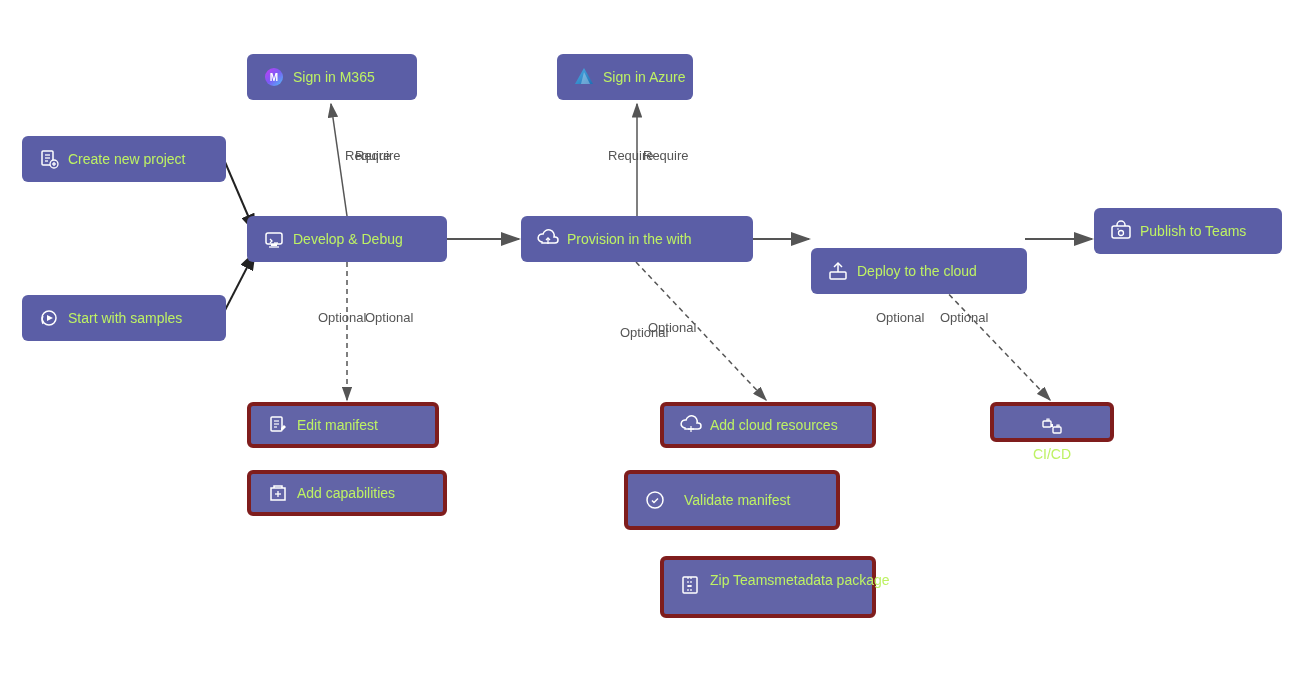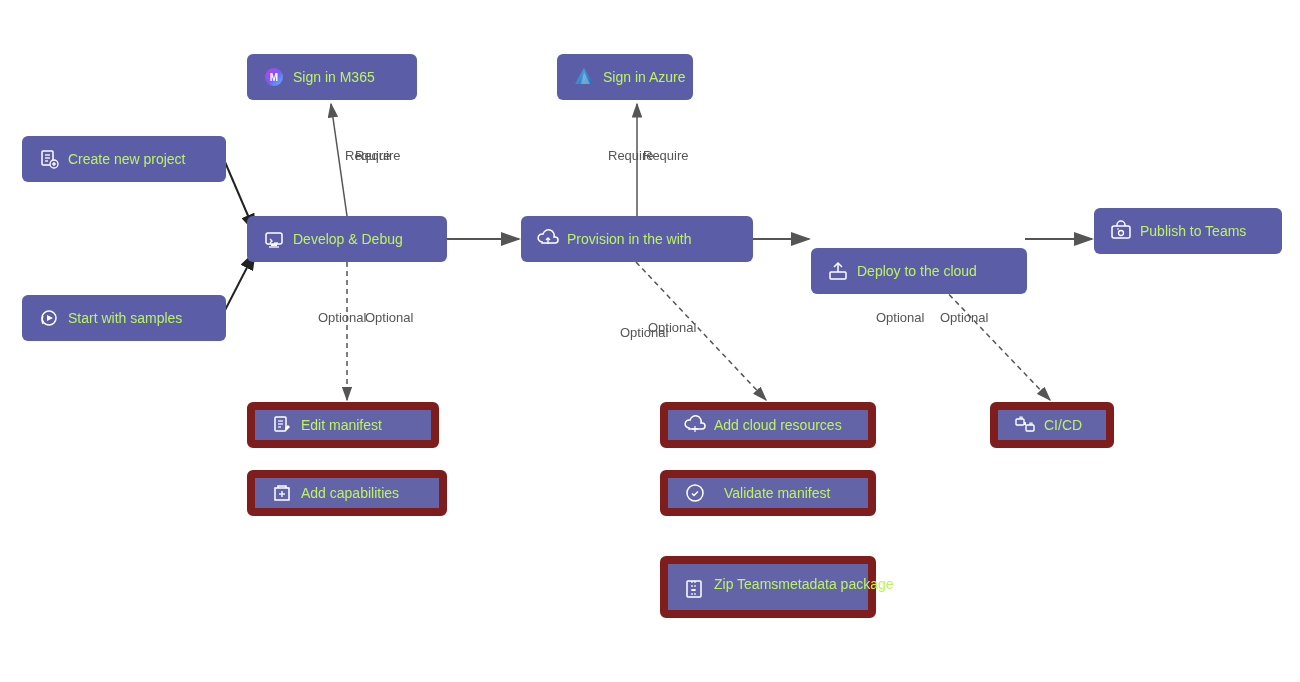--- a/index.html
+++ b/index.html
@@ -28,21 +28,21 @@
       color: #fff;
       white-space: nowrap;
       cursor: pointer;
       user-select: none;
     }
     .node-main {
       background: #5b5ea6;
     }
     .node-secondary {
       background: #6264a7;
-      border: 8px solid #7f1d1d;
+      border: 4px solid #7f1d1d;
     }
     .node-signin {
       background: #5b5ea6;
     }
     .icon-box {
       width: 22px;
       height: 22px;
       display: flex;
       align-items: center;
       justify-content: center;
@@ -229,21 +229,21 @@
     <span class="icon-box">
       <svg width="22" height="22" viewBox="0 0 22 22" fill="none">
         <path d="M5 14a4 4 0 1 1 1-7.9A5 5 0 1 1 17 9h1a3 3 0 0 1 0 6H5z" stroke="white" stroke-width="1.5"></path>
         <line x1="11" y1="12" x2="11" y2="18" stroke="white" stroke-width="1.2"></line>
         <line x1="8" y1="15" x2="14" y2="15" stroke="white" stroke-width="1.2"></line>
       </svg>
     </span>
     <span class="label-text">Add cloud resources</span>
   </div>
 
-  <div class="node node-secondary" style="left:660px; top:470px; width:216px; height:46px;gap:18px;">
+  <div class="node node-secondary" style="left:624px; top:470px; width:216px; height:60px;gap:18px;">
     <span class="icon-box">
       <svg width="22" height="22" viewBox="0 0 22 22" fill="none">
         <circle cx="11" cy="11" r="8" stroke="white" stroke-width="1.5"></circle>
         <path d="M8 11.5l2 2 4-4" stroke="white" stroke-width="1.5"></path>
       </svg>
     </span>
     <span class="label-text">Validate manifest</span>
   </div>
 
   <div class="node node-secondary" style="left:660px; top:556px; width:216px; height:62px; align-items:flex-start; padding-top:12px;">
@@ -265,21 +265,21 @@
     <span class="icon-box">
       <svg width="22" height="22" viewBox="0 0 22 22" fill="none">
         <rect x="3" y="12" width="16" height="7" rx="1" stroke="white" stroke-width="1.5"></rect>
         <polyline points="11,3 11,12" stroke="white" stroke-width="1.5"></polyline>
         <polyline points="7,7 11,3 15,7" stroke="white" stroke-width="1.5" fill="none"></polyline>
       </svg>
     </span>
     <span class="label-text">Deploy to the cloud</span>
   </div>
 
-  <div class="node node-secondary" style="left:990px; top:402px; width:124px; height:46px;">
+  <div class="node node-secondary" style="left:990px; top:402px; width:124px; height:40px;flex-direction:column;">
     <span class="icon-box">
       <svg width="22" height="22" viewBox="0 0 22 22" fill="none">
         <rect x="2" y="5" width="8" height="6" rx="1" stroke="white" stroke-width="1.4"></rect>
         <rect x="12" y="11" width="8" height="6" rx="1" stroke="white" stroke-width="1.4"></rect>
         <path d="M10 8h2v3h-2z" fill="white"></path>
         <path d="M6 5V3h2v2" stroke="white" stroke-width="1.2"></path>
         <path d="M16 11V9h2v2" stroke="white" stroke-width="1.2"></path>
       </svg>
     </span>
     <span class="label-text">CI/CD</span>

